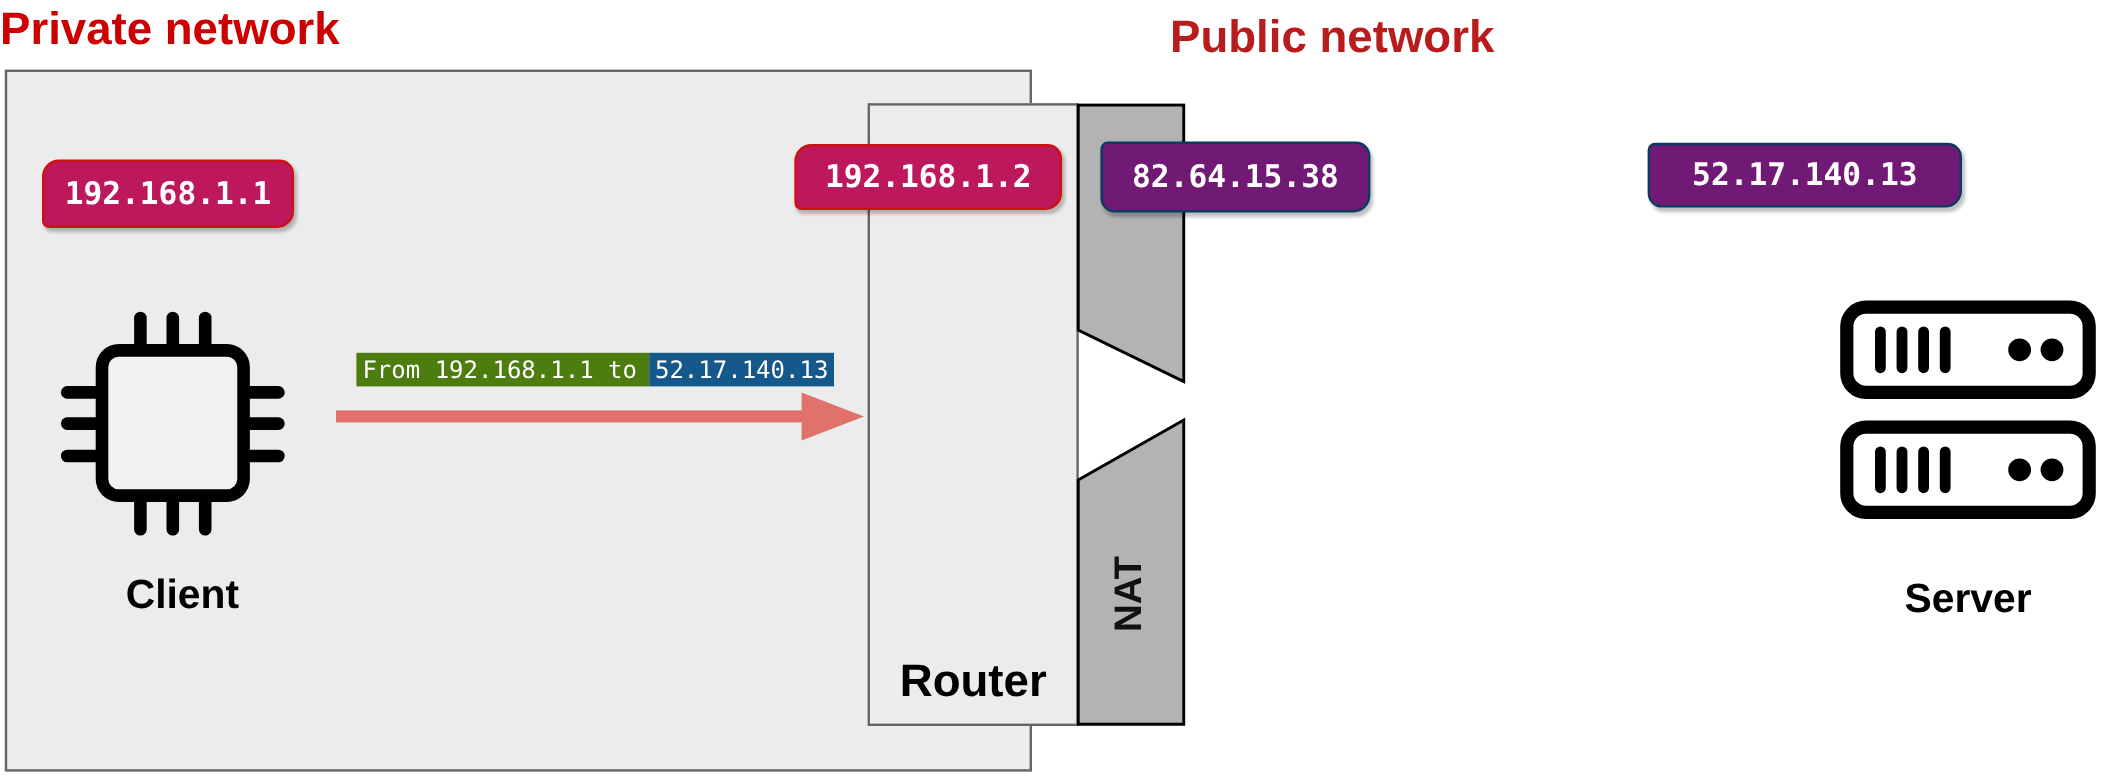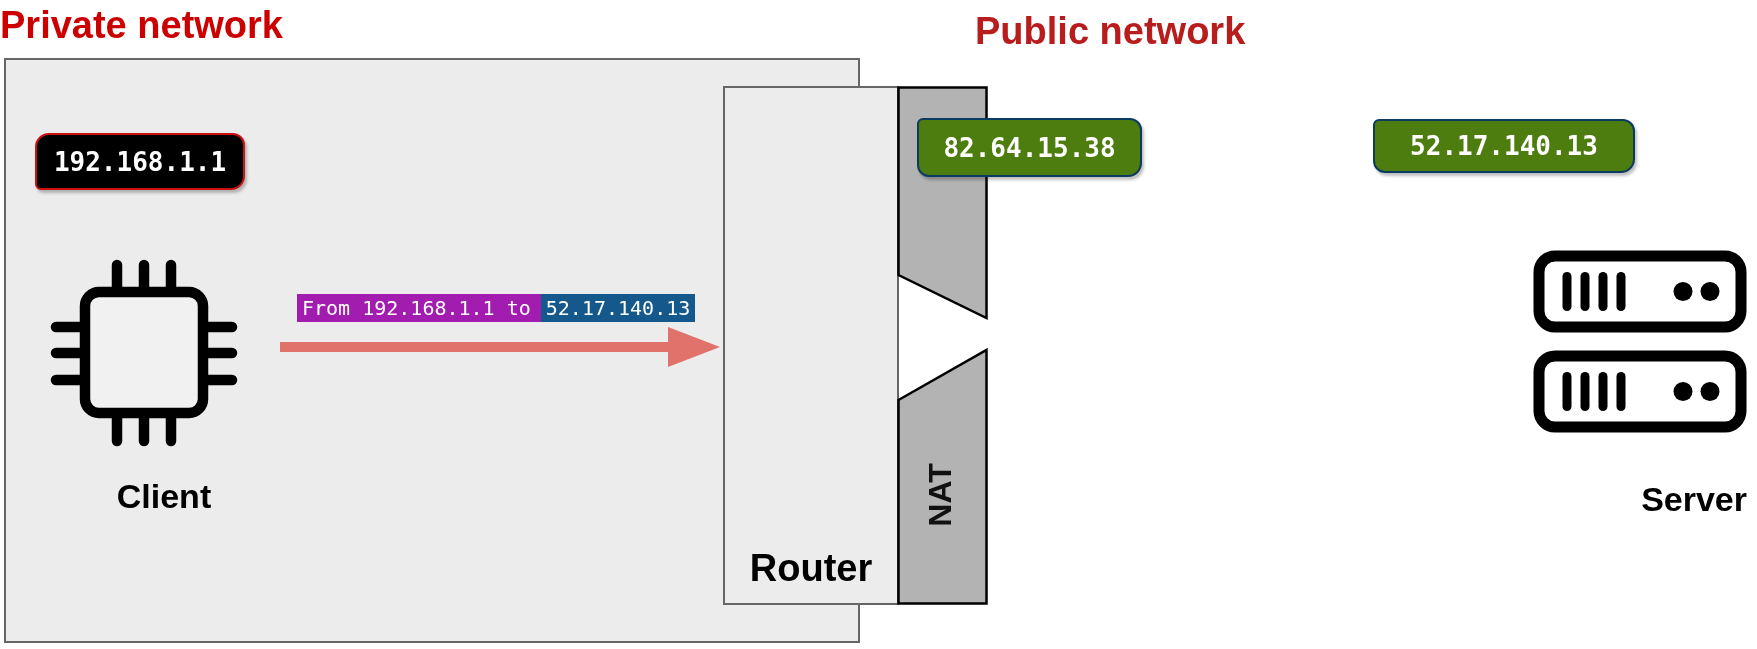--- a/index.html
+++ b/index.html
@@ -35,50 +35,50 @@
     box-sizing:border-box;
     color:#ffffff;
     font-family:"DejaVu Sans Mono","Liberation Mono",monospace;
     font-weight:bold;font-size:26px;
     text-align:center;
     display:flex;align-items:center;justify-content:center;
     box-shadow:2px 3px 3px rgba(0,0,0,0.25);
     z-index:8;white-space:nowrap;
   }
   .badge-red{
-    background:#000000;border:2.5px solid #cc1111;
+    background:#be185d;border:2.5px solid #cc1111;
     border-radius:14px 12px 14px 6px;
   }
   .badge-blue{
-    background:#4d7c0f;border:2.5px solid #0b3b61;
+    background:#701a75;border:2.5px solid #0b3b61;
     border-radius:6px 12px 14px 12px;
   }
   .badge-client-ip {left:35px;  top:133px;width:210px;height:57px;}
   .badge-router-priv{left:662px;top:120px;width:223px;height:55px;}
   .badge-router-pub{left:917px; top:118px;width:225px;height:59px;}
   .badge-server-ip {left:1373px;top:119px;width:262px;height:54px;}
 
   
   .dev-label{
     font-size:34px;font-weight:bold;color:#000000;
     text-align:center;white-space:nowrap;z-index:5;
   }
-  .label-client{left:64px;top:477px;width:200px;}
+  .label-client{left:52px;top:477px;width:200px;}
   .label-router{left:723px;top:547px;width:176px;font-size:38px;z-index:4;}
-  .label-server{left:1533px;top:480px;width:214px;text-align:right;}
+  .label-server{left:1533px;top:480px;width:214px;}
 
   
   .packet-label{
     left:297px;top:294px;height:28px;
     display:flex;align-items:stretch;
     font-family:"DejaVu Sans Mono","Liberation Mono",monospace;
     font-size:20px;color:#ffffff;line-height:28px;
     z-index:9;white-space:pre;
   }
-  .packet-from{background:#a21caf;padding:0 10px 0 5px;}
+  .packet-from{background:#4d7c0f;padding:0 10px 0 5px;}
   .packet-to{background:#15588c;padding:0 5px;}
   .arrow-svg{left:278px;top:325px;z-index:7;}
   .nat-svg{left:897px;top:86px;z-index:3;}
   .client-svg{left:49px;top:258px;z-index:5;}
   .server-svg{left:1533px;top:250px;z-index:5;}
 </style>
 </head>
 <body>
 
 <div class="canvas">
@@ -129,20 +129,21 @@
       <rect x="29.5" y="122" width="9" height="39" rx="4.5"></rect>
       <rect x="47.5" y="122" width="9" height="39" rx="4.5"></rect>
       <rect x="65.5" y="122" width="9" height="39" rx="4.5"></rect>
       <rect x="83.5" y="122" width="9" height="39" rx="4.5"></rect>
       <circle cx="150" cy="141.5" r="9.5"></circle>
       <circle cx="177" cy="141.5" r="9.5"></circle>
     </g>
   </svg>
 
   <div class="abs badge badge-red badge-client-ip">192.168.1.1</div>
+  <div class="abs badge badge-red badge-router-priv">192.168.1.2</div>
   <div class="abs badge badge-blue badge-router-pub">82.64.15.38</div>
   <div class="abs badge badge-blue badge-server-ip">52.17.140.13</div>
 
   <div class="abs packet-label">
     <span class="packet-from">From 192.168.1.1 to</span><span class="packet-to">52.17.140.13</span>
   </div>
 
   <svg class="abs arrow-svg" width="445" height="44" viewBox="0 0 445 44">
     <g fill="#e0716b">
       <rect x="2" y="17" width="390" height="10"></rect>

